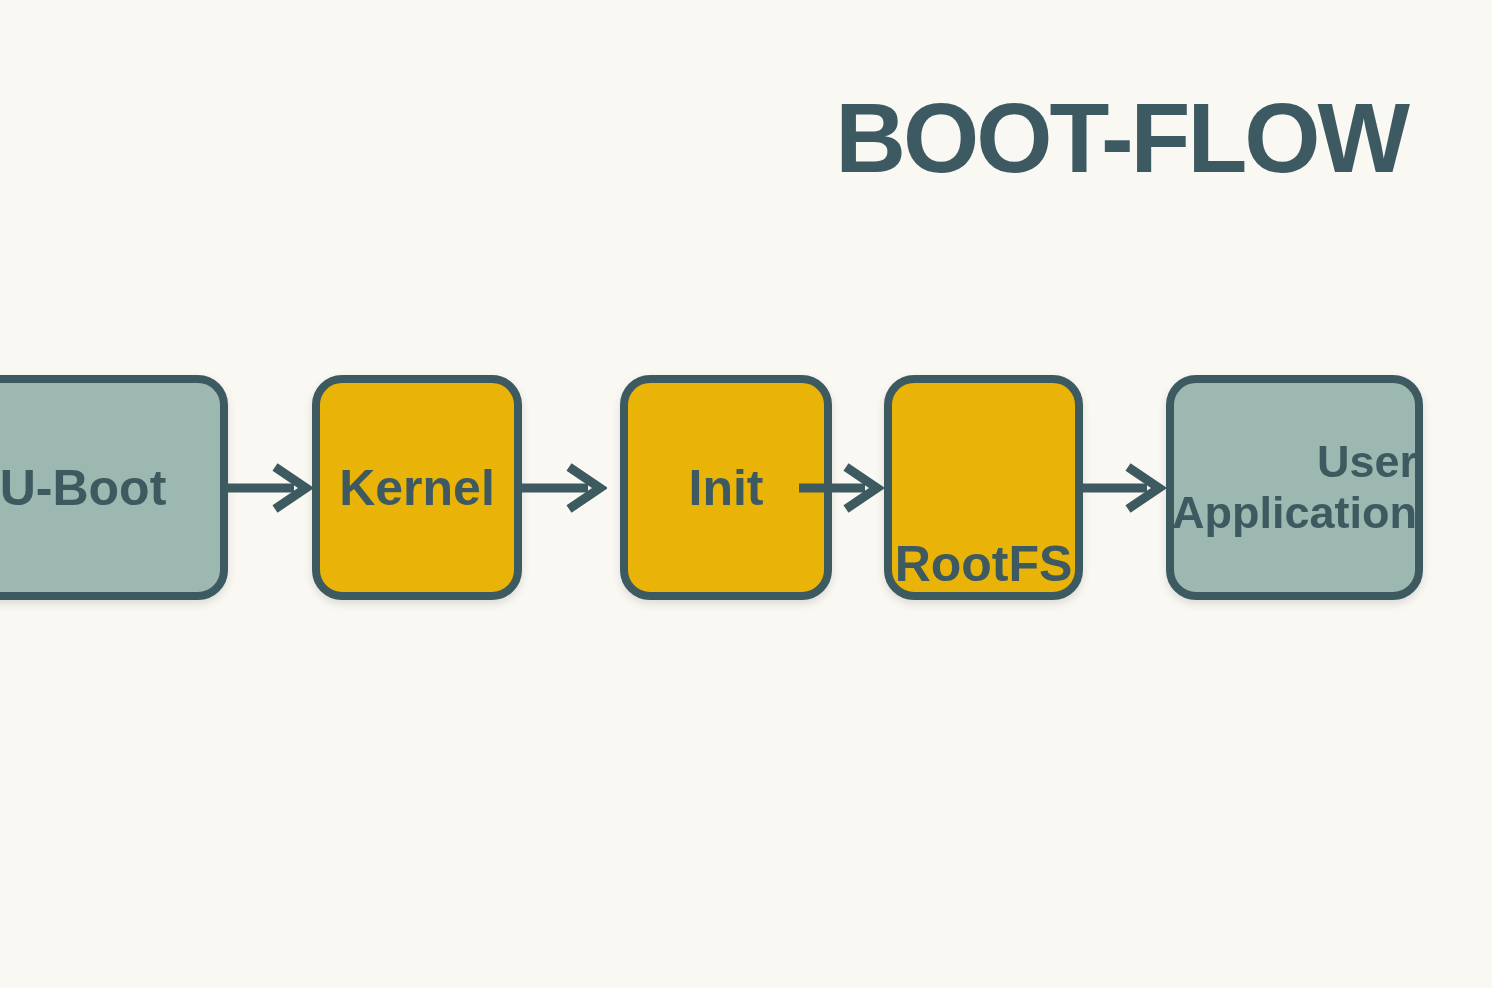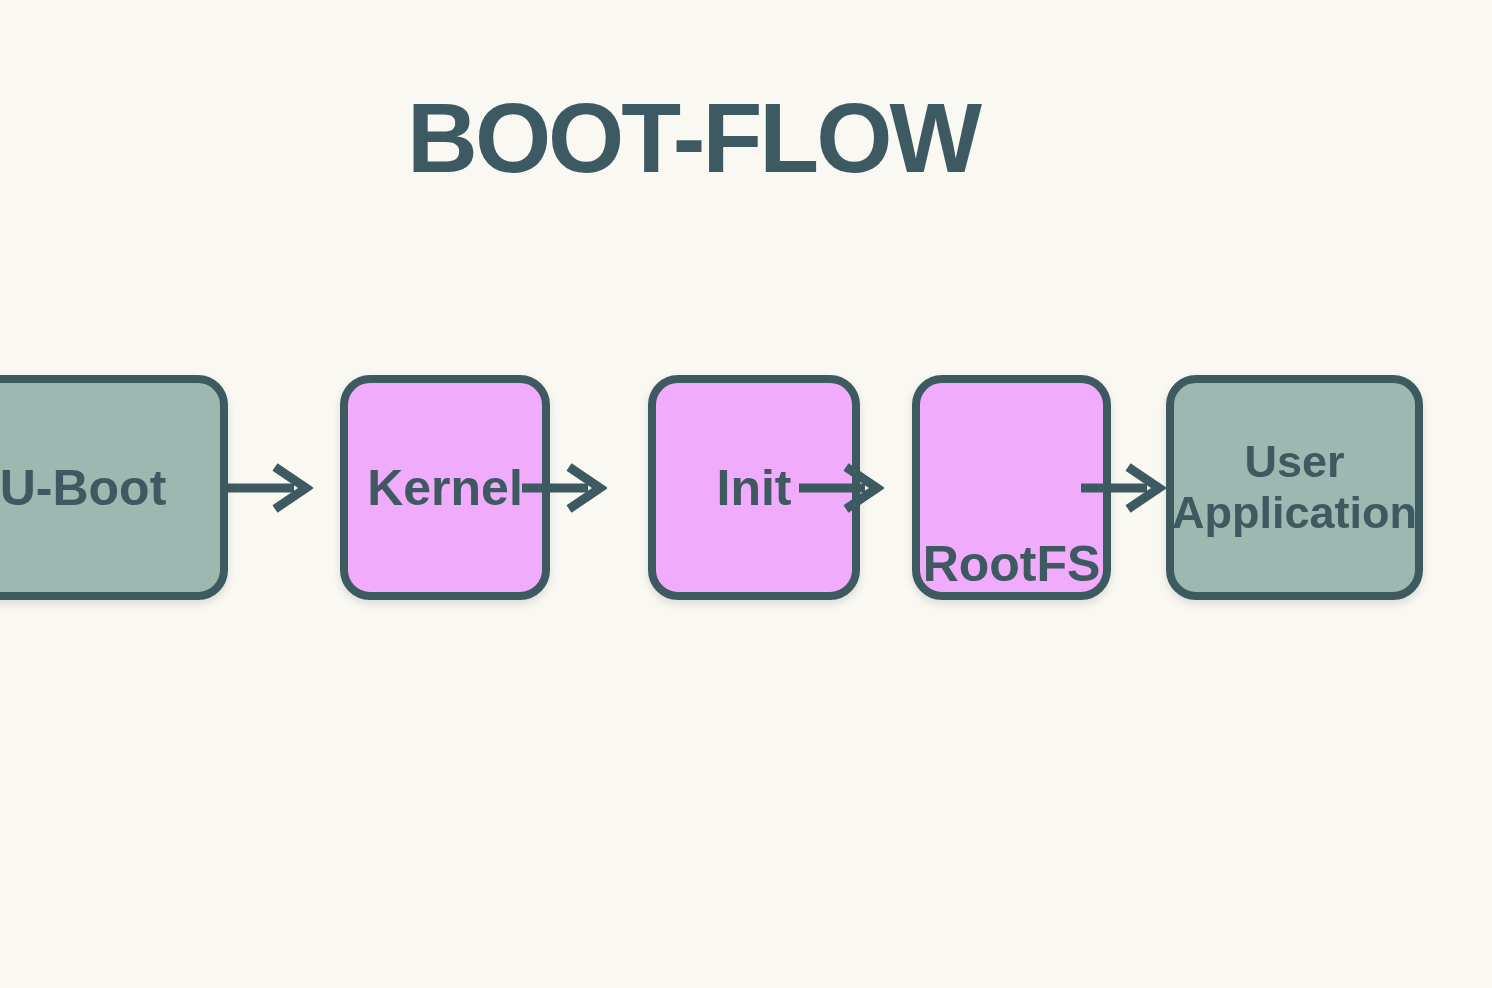--- a/index.html
+++ b/index.html
@@ -18,55 +18,57 @@
     position: absolute;
     inset: 0;
   }
   .title {
     position: absolute;
     left: 0;
     top: 78px;
     width: 1386px;
     height: 120px;
     line-height: 120px;
-    text-align: center;
+    text-align: right;
     font-size: 98px;
     font-weight: 700;
     letter-spacing: -3px;
     color: #3d5a63;
     white-space: nowrap;
+    padding-left: 21px;
   }
   .node {
     position: absolute;
     top: 375px;
     height: 225px;
     box-sizing: border-box;
     border: 8px solid #3d5a60;
     border-radius: 30px;
     display: flex;
     align-items: center;
     justify-content: center;
     text-align: center;
     color: #3e5a60;
     font-weight: 600;
     font-size: 50px;
     line-height: 1.12;
     box-shadow: 0 4px 9px rgba(55, 75, 80, 0.16);
   }
   .node--accent { background: #9cb8b1; }
-  .node--light  { background: #f0abfc; margin-left: 28px; }
+  .node--light  { background: #eab308; }
   .node--uboot   { left: -62px;  width: 290px; }
   .node--kernel  { left: 312px;  width: 210px; }
   .node--init    { left: 620px;  width: 212px; }
   .node--rootfs  { left: 884px;  width: 199px; align-items: flex-end; }
   .node--userapp {
     left: 1166px;
     width: 257px;
     font-size: 45px;
     padding: 0 14px;
+    text-align: right;
   }
   .arrow {
     position: absolute;
     top: 458px;
     width: 85px;
     height: 60px;
   }
   .arrow--1 { left: 228px; }
   .arrow--2 { left: 522px; }
   .arrow--3 { left: 799px; }

